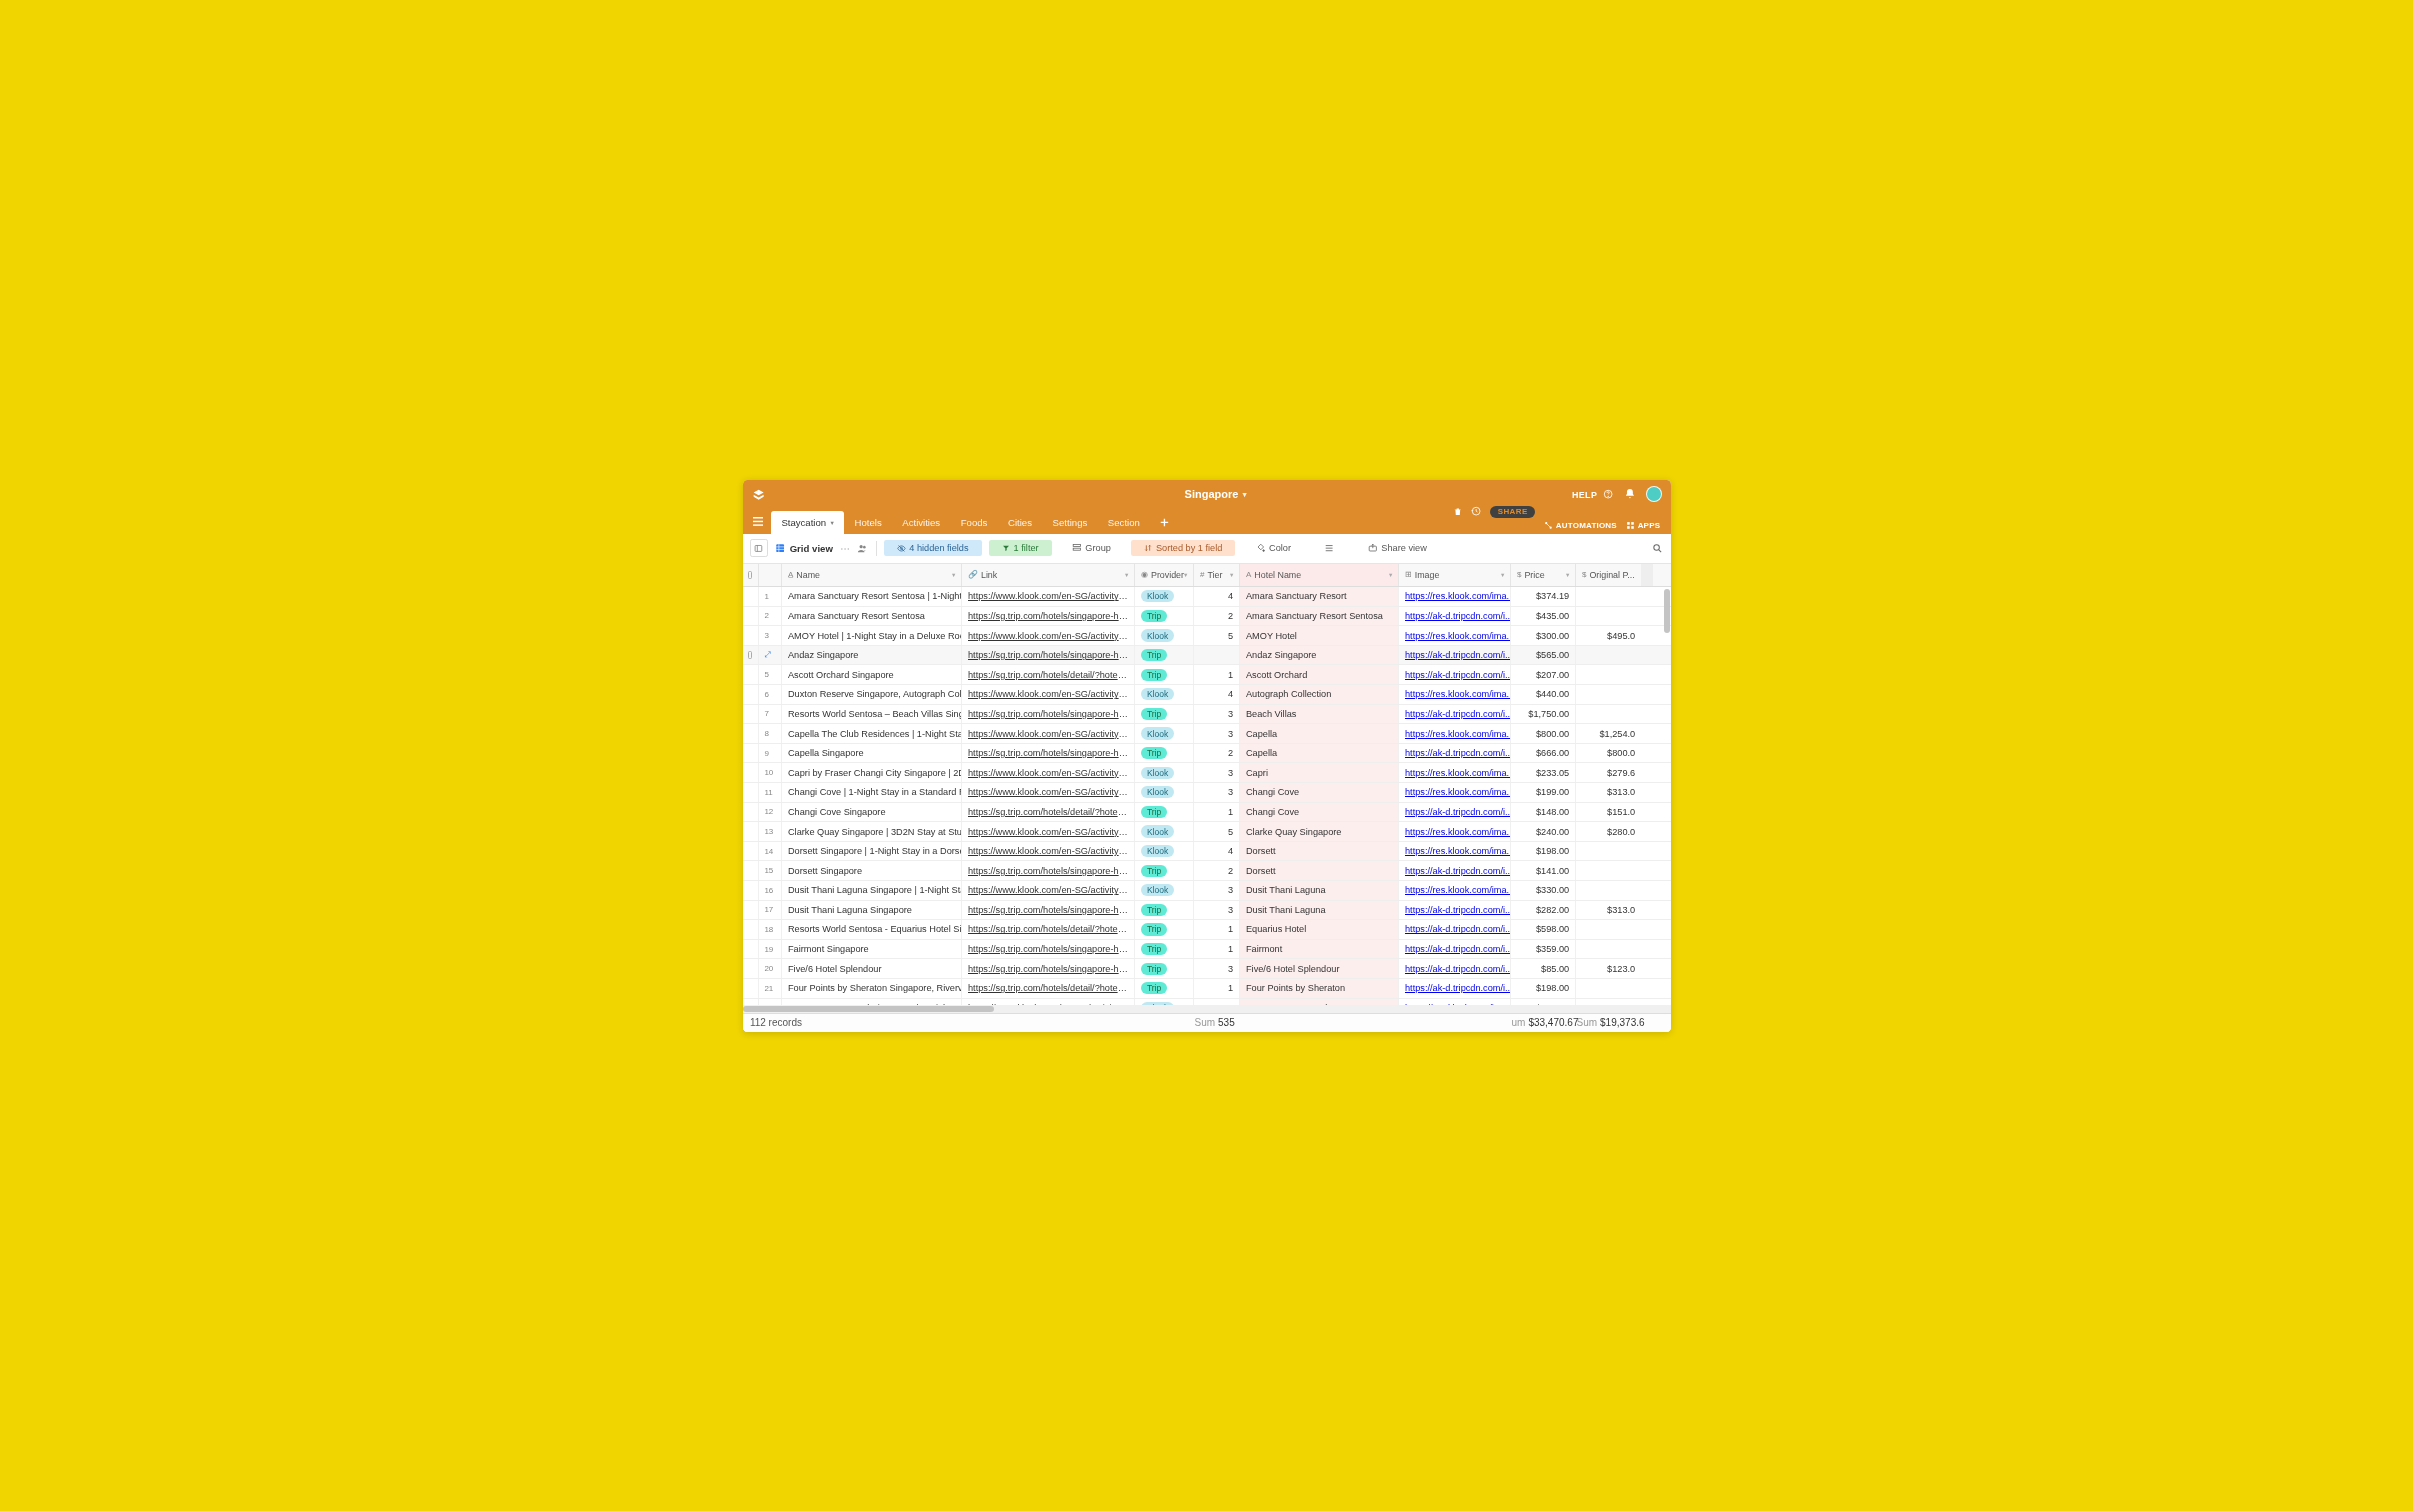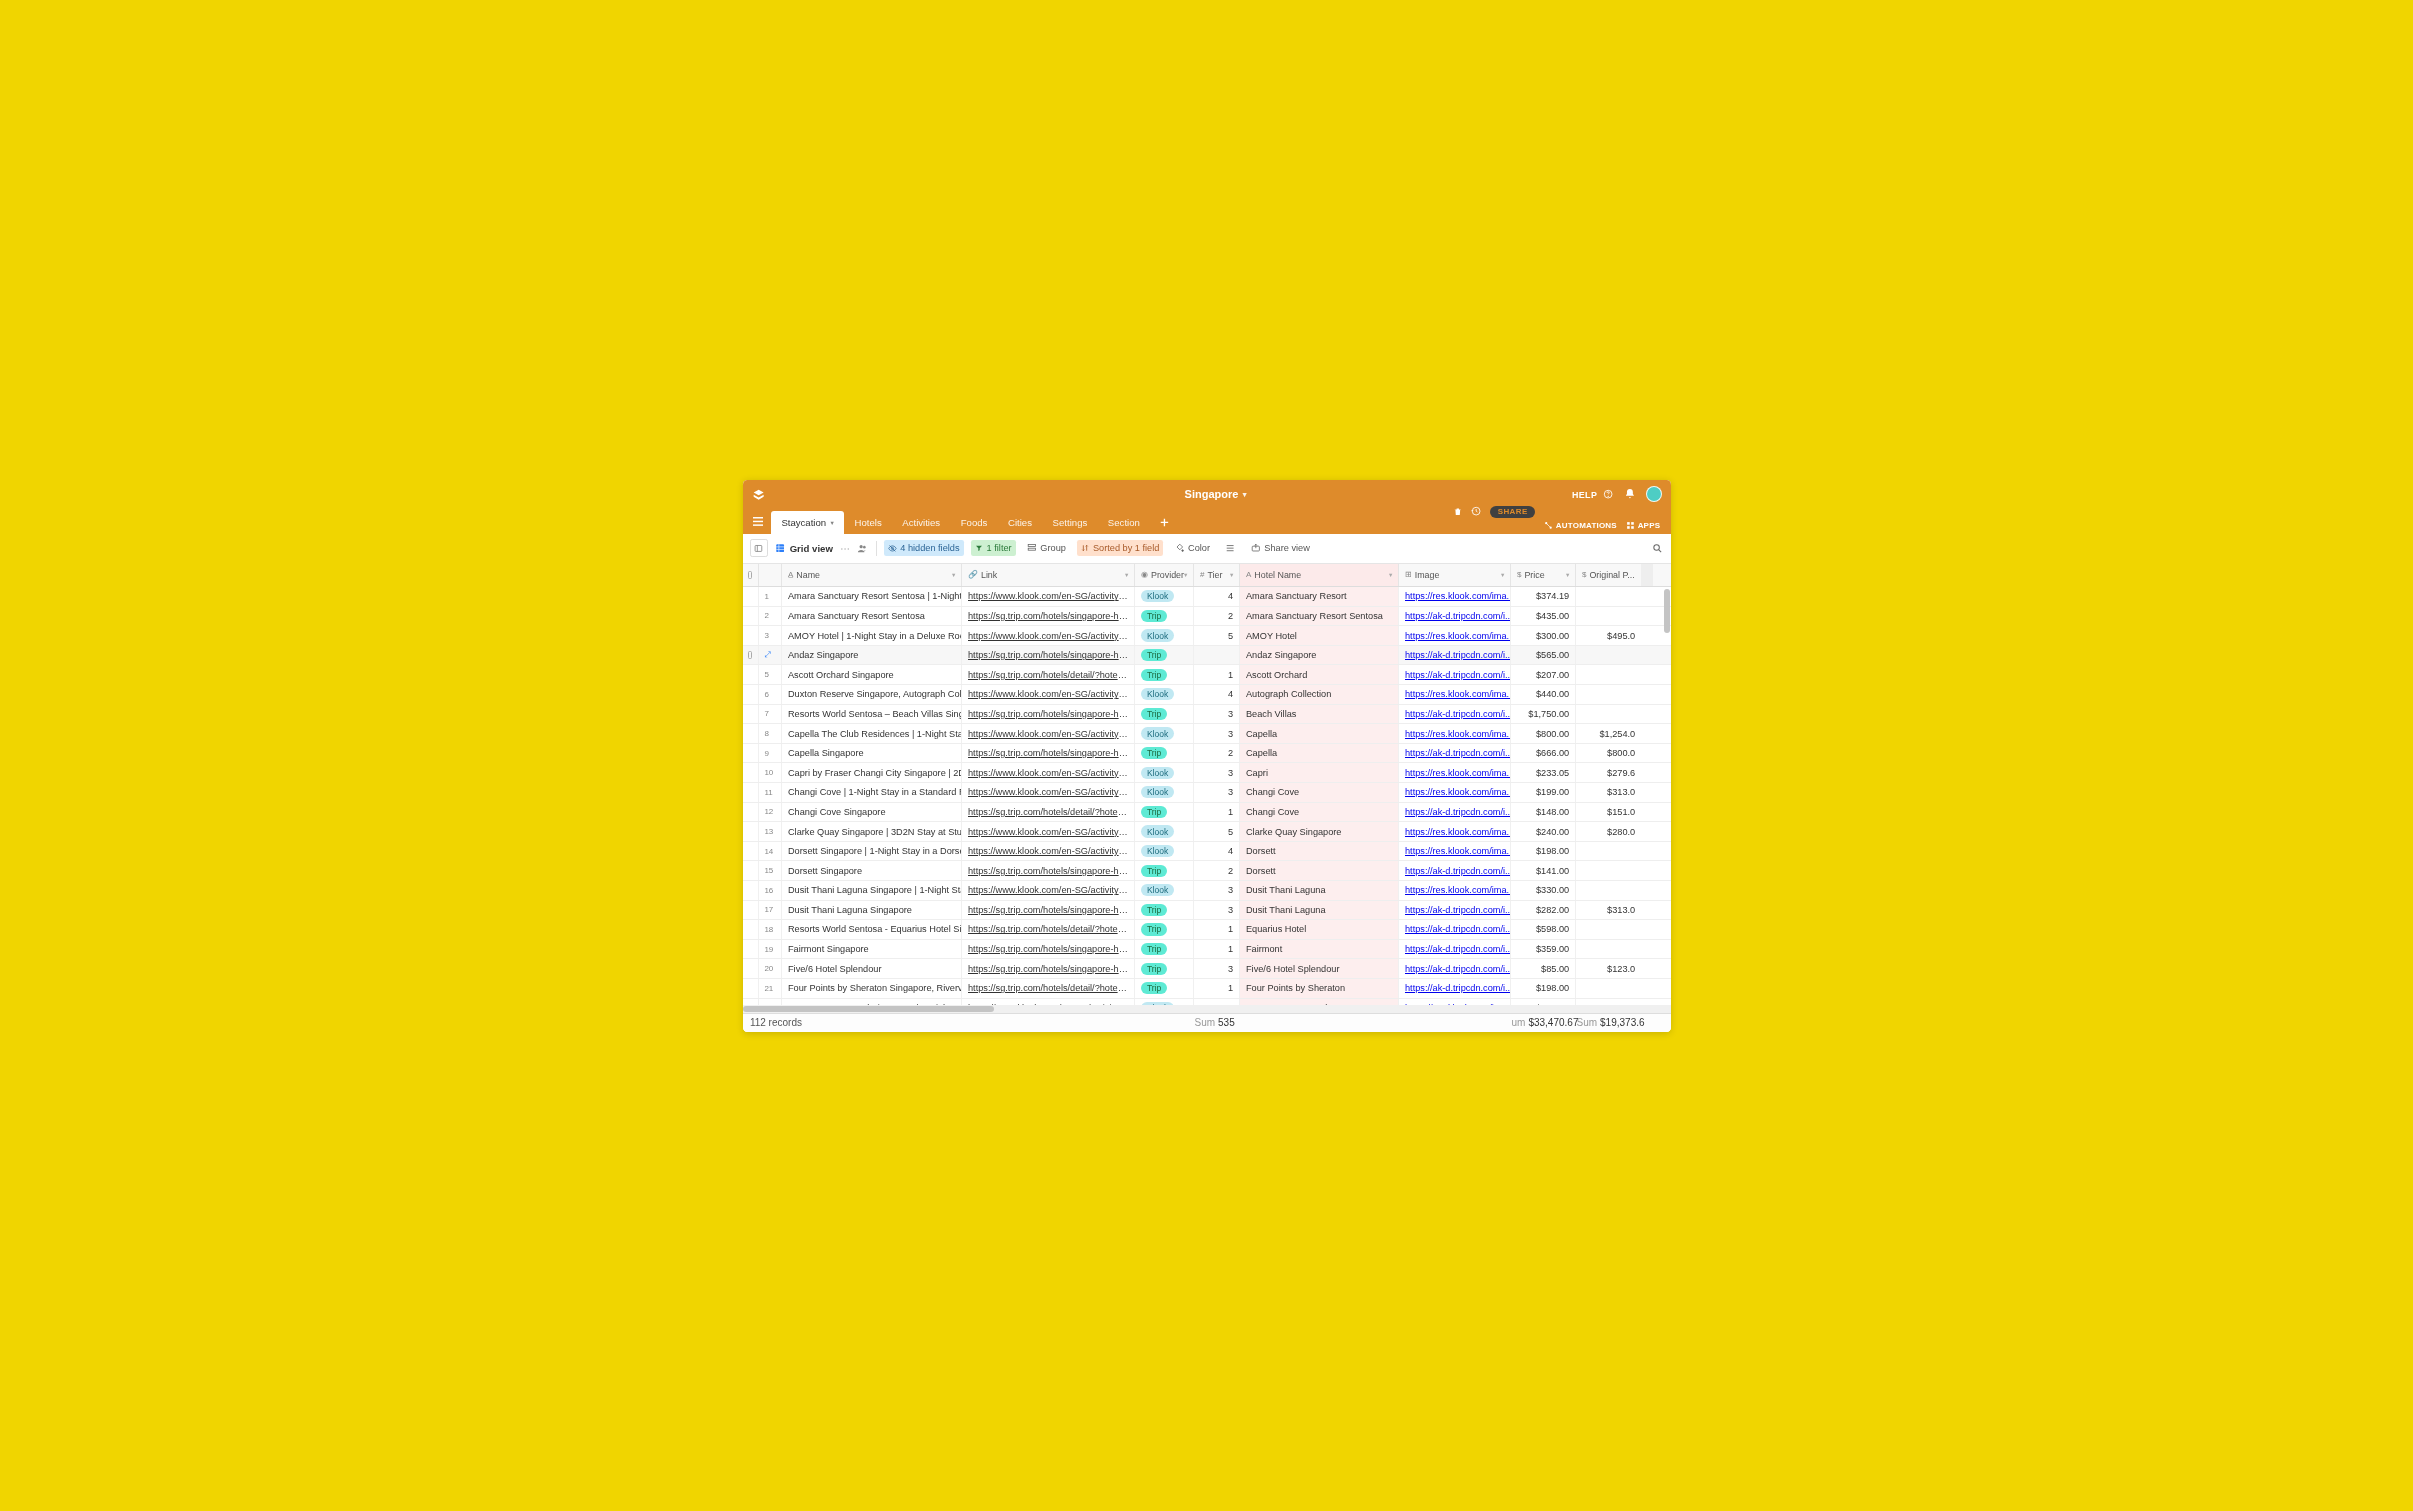--- a/index.html
+++ b/index.html
@@ -24,21 +24,21 @@
 .tab-add { width: 17.7px; height: 17.7px; display: flex; align-items: center; justify-content: center; color: #fff; margin-bottom: 3px; margin-left: 4.4px; }
 .tabsbar-right { margin-left: auto; display: flex; align-items: center; gap: 8.9px; color: #fff; margin-bottom: 4.4px; padding-right: 4.4px; }
 .share-pill { background: #404040; color: #de8b2b; border-radius: 6px; font-size: 8px; font-weight: 700; padding: 1.5px 7.4px; letter-spacing: 0.4px; }
 .tb-item { display: flex; align-items: center; gap: 3px; font-size: 8px; font-weight: 600; letter-spacing: 0.2px; margin-top: 27px; }
 
 
 .viewbar { background: #fff; height: 29.5px; border-bottom: 0.7px solid #e5e5e5; display: flex; align-items: center; padding: 0 7.4px; gap: 7.4px; }
 .panel-btn { width: 17.7px; height: 17.7px; border: 0.7px solid #ddd; border-radius: 2.2px; display: flex; align-items: center; justify-content: center; font-size: 8.9px; }
 .view-name { display: flex; align-items: center; gap: 4.4px; font-weight: 600; }
 .view-name .grid-icon { color: #2d7ff9; }
-.vb-pill { display: flex; align-items: center; gap: 3.7px; padding: 3px 4px; border-radius: 2.2px; font-size: 9.2px; cursor: pointer; }
+.vb-pill { display: flex; align-items: center; gap: 3.7px; padding: 3px 13px; border-radius: 2.2px; font-size: 9.2px; cursor: pointer; }
 .vb-hidden { background: #cfe9fb; color: #2b6496; }
 .vb-filter { background: #cdf0d1; color: #2b7a3a; }
 .vb-sort { background: #ffe0cc; color: #a85a29; }
 .vb-plain { color: #555; }
 .search-btn { margin-left: auto; color: #666; }
 
 
 .table-wrap { flex: 1; overflow: hidden; display: flex; flex-direction: column; }
 .thead { display: flex; background: #f8f8f8; border-bottom: 0.7px solid #ddd; height: 23.6px; }
 .th { display: flex; align-items: center; padding: 0 5.9px; font-size: 8.9px; color: #555; border-right: 0.7px solid #e5e5e5; position: relative; }

